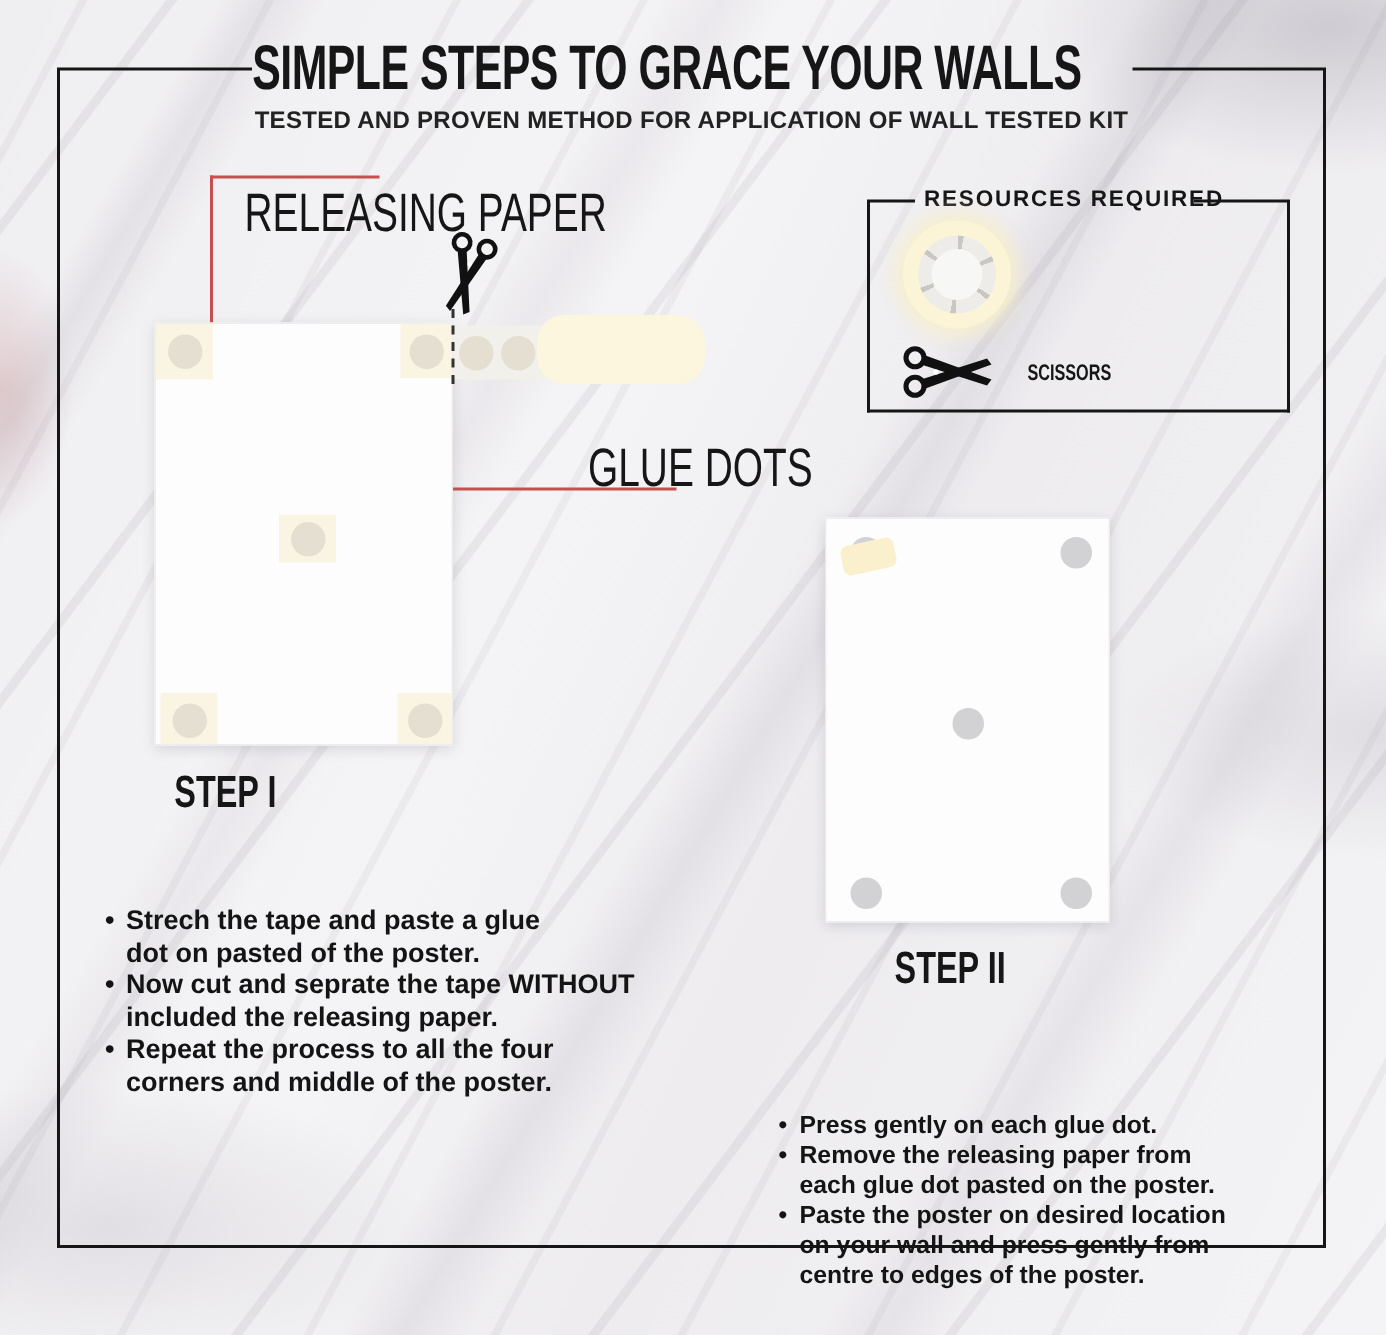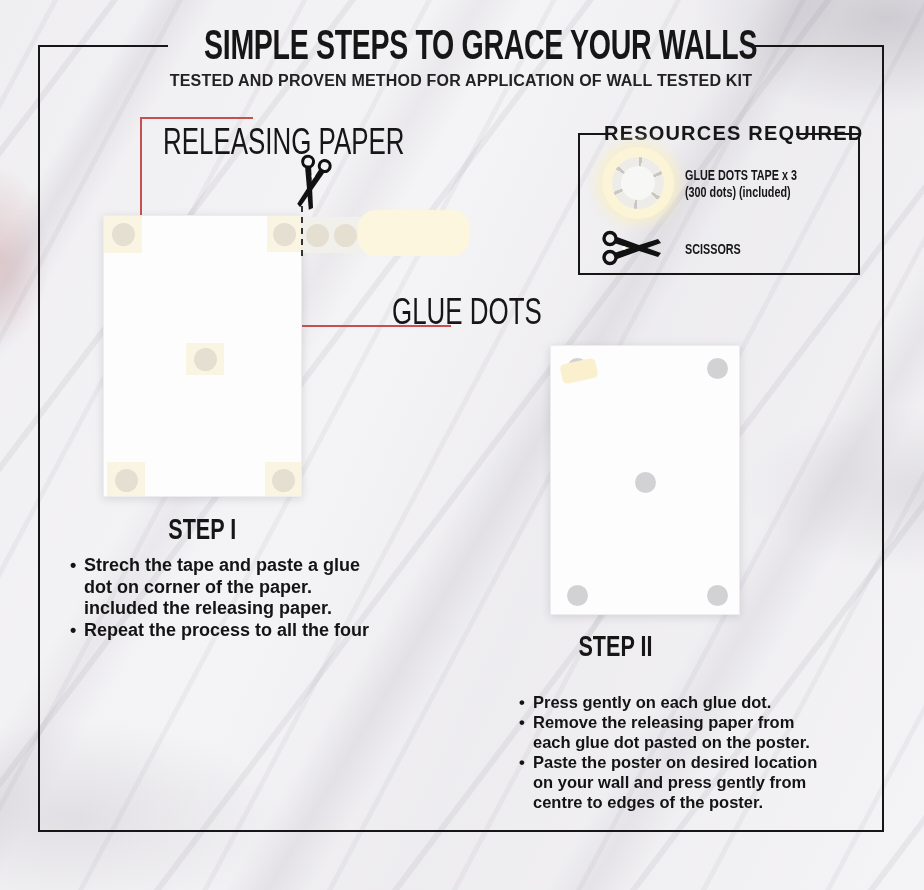--- a/index.html
+++ b/index.html
@@ -17,21 +17,21 @@
       linear-gradient(121deg, transparent 0 10%, rgba(175,170,182,0.20) 12%, transparent 15%, transparent 30%, rgba(185,180,192,0.16) 33%, transparent 36%, transparent 52%, rgba(168,163,176,0.18) 55%, transparent 58%, transparent 74%, rgba(180,175,187,0.18) 77%, transparent 80%),
       linear-gradient(115deg, rgba(205,202,210,0.12), transparent 40%, rgba(196,192,202,0.14) 60%, transparent);
   }
   
   .frame{position:absolute;left:38px;top:45px;width:846px;height:787px;
          border:2px solid #161616;border-top:none;box-sizing:border-box;}
   .frame .seg{position:absolute;top:0;height:2px;background:#161616;}
   .frame .seg.l{left:0;width:128px;}
   .frame .seg.r{right:0;width:127px;}
   
-  .titlebar{position:absolute;left:38px;top:45px;width:846px;text-align:center;padding-left:20px;}
+  .titlebar{position:absolute;left:38px;top:45px;width:846px;text-align:left;}
   .titlebar .t{display:inline-block;transform:translateY(-50%) scaleX(0.68);transform-origin:center;
                font-weight:bold;font-size:42px;letter-spacing:-0.5px;white-space:nowrap;line-height:1;}
   .subtitle{position:absolute;left:38px;top:72px;width:846px;text-align:center;
             font-weight:bold;font-size:16px;letter-spacing:0.2px;color:#222;}
   .cond{display:inline-block;transform:scaleX(0.72);white-space:nowrap;}
   .cond.left{transform-origin:left center;}
   .cond.center{transform-origin:center center;}
   .callout-label{position:absolute;font-weight:normal;font-size:36px;line-height:1.1;}
   
   .redline{position:absolute;background:#c6504f;}
@@ -53,38 +53,38 @@
   .cut-line{position:absolute;left:301px;top:206px;height:50px;width:0;border-left:2px dashed #333;}
   
   .scissors-svg{display:block;}
   .scissors-cut{position:absolute;left:282px;top:166px;width:58px;height:36px;transform:rotate(105deg);}
   
   .res-box{position:absolute;left:578px;top:133px;width:282px;height:142px;
            border:2px solid #161616;border-top:none;box-sizing:border-box;}
   .res-box .seg{position:absolute;top:0;height:2px;background:#161616;}
   .res-box .seg.l{left:0;width:30px;}
   .res-box .seg.r{left:216px;right:0;}
-  .res-title{position:absolute;left:24px;top:0;transform:translateY(-50%);
-             font-weight:bold;font-size:20px;letter-spacing:1.2px;white-space:nowrap;}
+  .res-title{position:absolute;left:36px;top:0;transform:translateY(-50%);
+             font-weight:bold;font-size:15px;letter-spacing:1.2px;white-space:nowrap;}
   .tape-roll{position:absolute;left:22px;top:14px;width:72px;height:72px;border-radius:50%;
              background:#fcf4d7;display:grid;place-items:center;
              box-shadow:0 0 12px 5px rgba(247,238,200,0.9);}
   .tape-ring{width:52px;height:52px;border-radius:50%;
              background:repeating-conic-gradient(from 10deg,#edece9 0deg 52deg,#c8c7c2 52deg 60deg);
              display:grid;place-items:center;}
   .tape-hole{width:34px;height:34px;border-radius:50%;background:#f7f7f6;}
   .res-label{position:absolute;left:105px;font-weight:bold;font-size:15px;line-height:17px;}
   .res-scissors{position:absolute;left:20px;top:96px;}
   
   .poster2{left:550px;top:345px;width:190px;height:270px;}
   .peel{position:absolute;left:10px;top:15px;width:36px;height:20px;background:#faf0cd;
         border-radius:5px;transform:rotate(-12deg);}
   
-  .step-title{position:absolute;text-align:center;font-weight:bold;font-size:30px;line-height:1;}
-  .bullets{position:absolute;font-weight:bold;color:#141414;}
+  .step-title{position:absolute;font-weight:bold;font-size:30px;line-height:1;}
+  .bullets{position:absolute;font-weight:bold;color:#141414;margin-top:48px;}
   .bullets.s1{left:70px;top:555px;width:400px;font-size:18px;line-height:21.5px;}
   .bullets.s2{left:519px;top:692px;width:360px;font-size:16.5px;line-height:20px;}
   .bl{position:relative;padding-left:14px;white-space:nowrap;}
   .bl.first::before{content:"\2022";position:absolute;left:0;top:0;}
 </style>
 </head>
 <body>
 
 <div class="canvas">
 
@@ -149,24 +149,20 @@
 
   <div class="res-box">
     <div class="seg l"></div>
     <div class="seg r"></div>
     <div class="res-title">RESOURCES REQUIRED</div>
 
     <div class="tape-roll">
       <div class="tape-ring">
         <div class="tape-hole"></div>
       </div>
-    </div>
-    <div class="res-label" style="top:33px;">
-      <span class="cond left">GLUE DOTS TAPE x 3</span><br>
-      <span class="cond left">(300 dots) (included)</span>
     </div>
 
     <div class="res-scissors">
       <svg class="scissors-svg" width="66" height="38" viewBox="0 0 64 38">
         <circle cx="9" cy="9.5" r="6" fill="none" stroke="#111" stroke-width="3.4"></circle>
         <circle cx="9" cy="28.5" r="6" fill="none" stroke="#111" stroke-width="3.4"></circle>
         <polygon points="13,24 57,10 60,14 16,30" fill="#111"></polygon>
         <polygon points="13,14 57,28 60,24 16,8" fill="#111"></polygon>
         <circle cx="23" cy="19" r="1.7" fill="#fff"></circle>
       </svg>
@@ -183,26 +179,28 @@
     <div class="dot-gray" style="left:84px;top:126px;"></div>
     <div class="dot-gray" style="left:16px;top:239px;"></div>
     <div class="dot-gray" style="left:156px;top:239px;"></div>
   </div>
 
   <div class="step-title" style="left:103px;top:514px;width:199px;">
     <span class="cond center">STEP I</span>
   </div>
   <div class="bullets s1">
     <div class="bl first">Strech the tape and paste a glue</div>
-    <div class="bl">dot on corner of the paper.</div>
+    <div class="bl">dot on pasted of the poster.</div>
+    <div class="bl first">Now cut and seprate the tape WITHOUT</div>
     <div class="bl">included the releasing paper.</div>
     <div class="bl first">Repeat the process to all the four</div>
-  </div>
-
-  <div class="step-title" style="left:520px;top:631px;width:190px;">
+    <div class="bl">corners and middle of the poster.</div>
+  </div>
+
+  <div class="step-title" style="left:582px;top:631px;width:190px;">
     <span class="cond center">STEP II</span>
   </div>
   <div class="bullets s2">
     <div class="bl first">Press gently on each glue dot.</div>
     <div class="bl first">Remove the releasing paper from</div>
     <div class="bl">each glue dot pasted on the poster.</div>
     <div class="bl first">Paste the poster on desired location</div>
     <div class="bl">on your wall and press gently from</div>
     <div class="bl">centre to edges of the poster.</div>
   </div>

